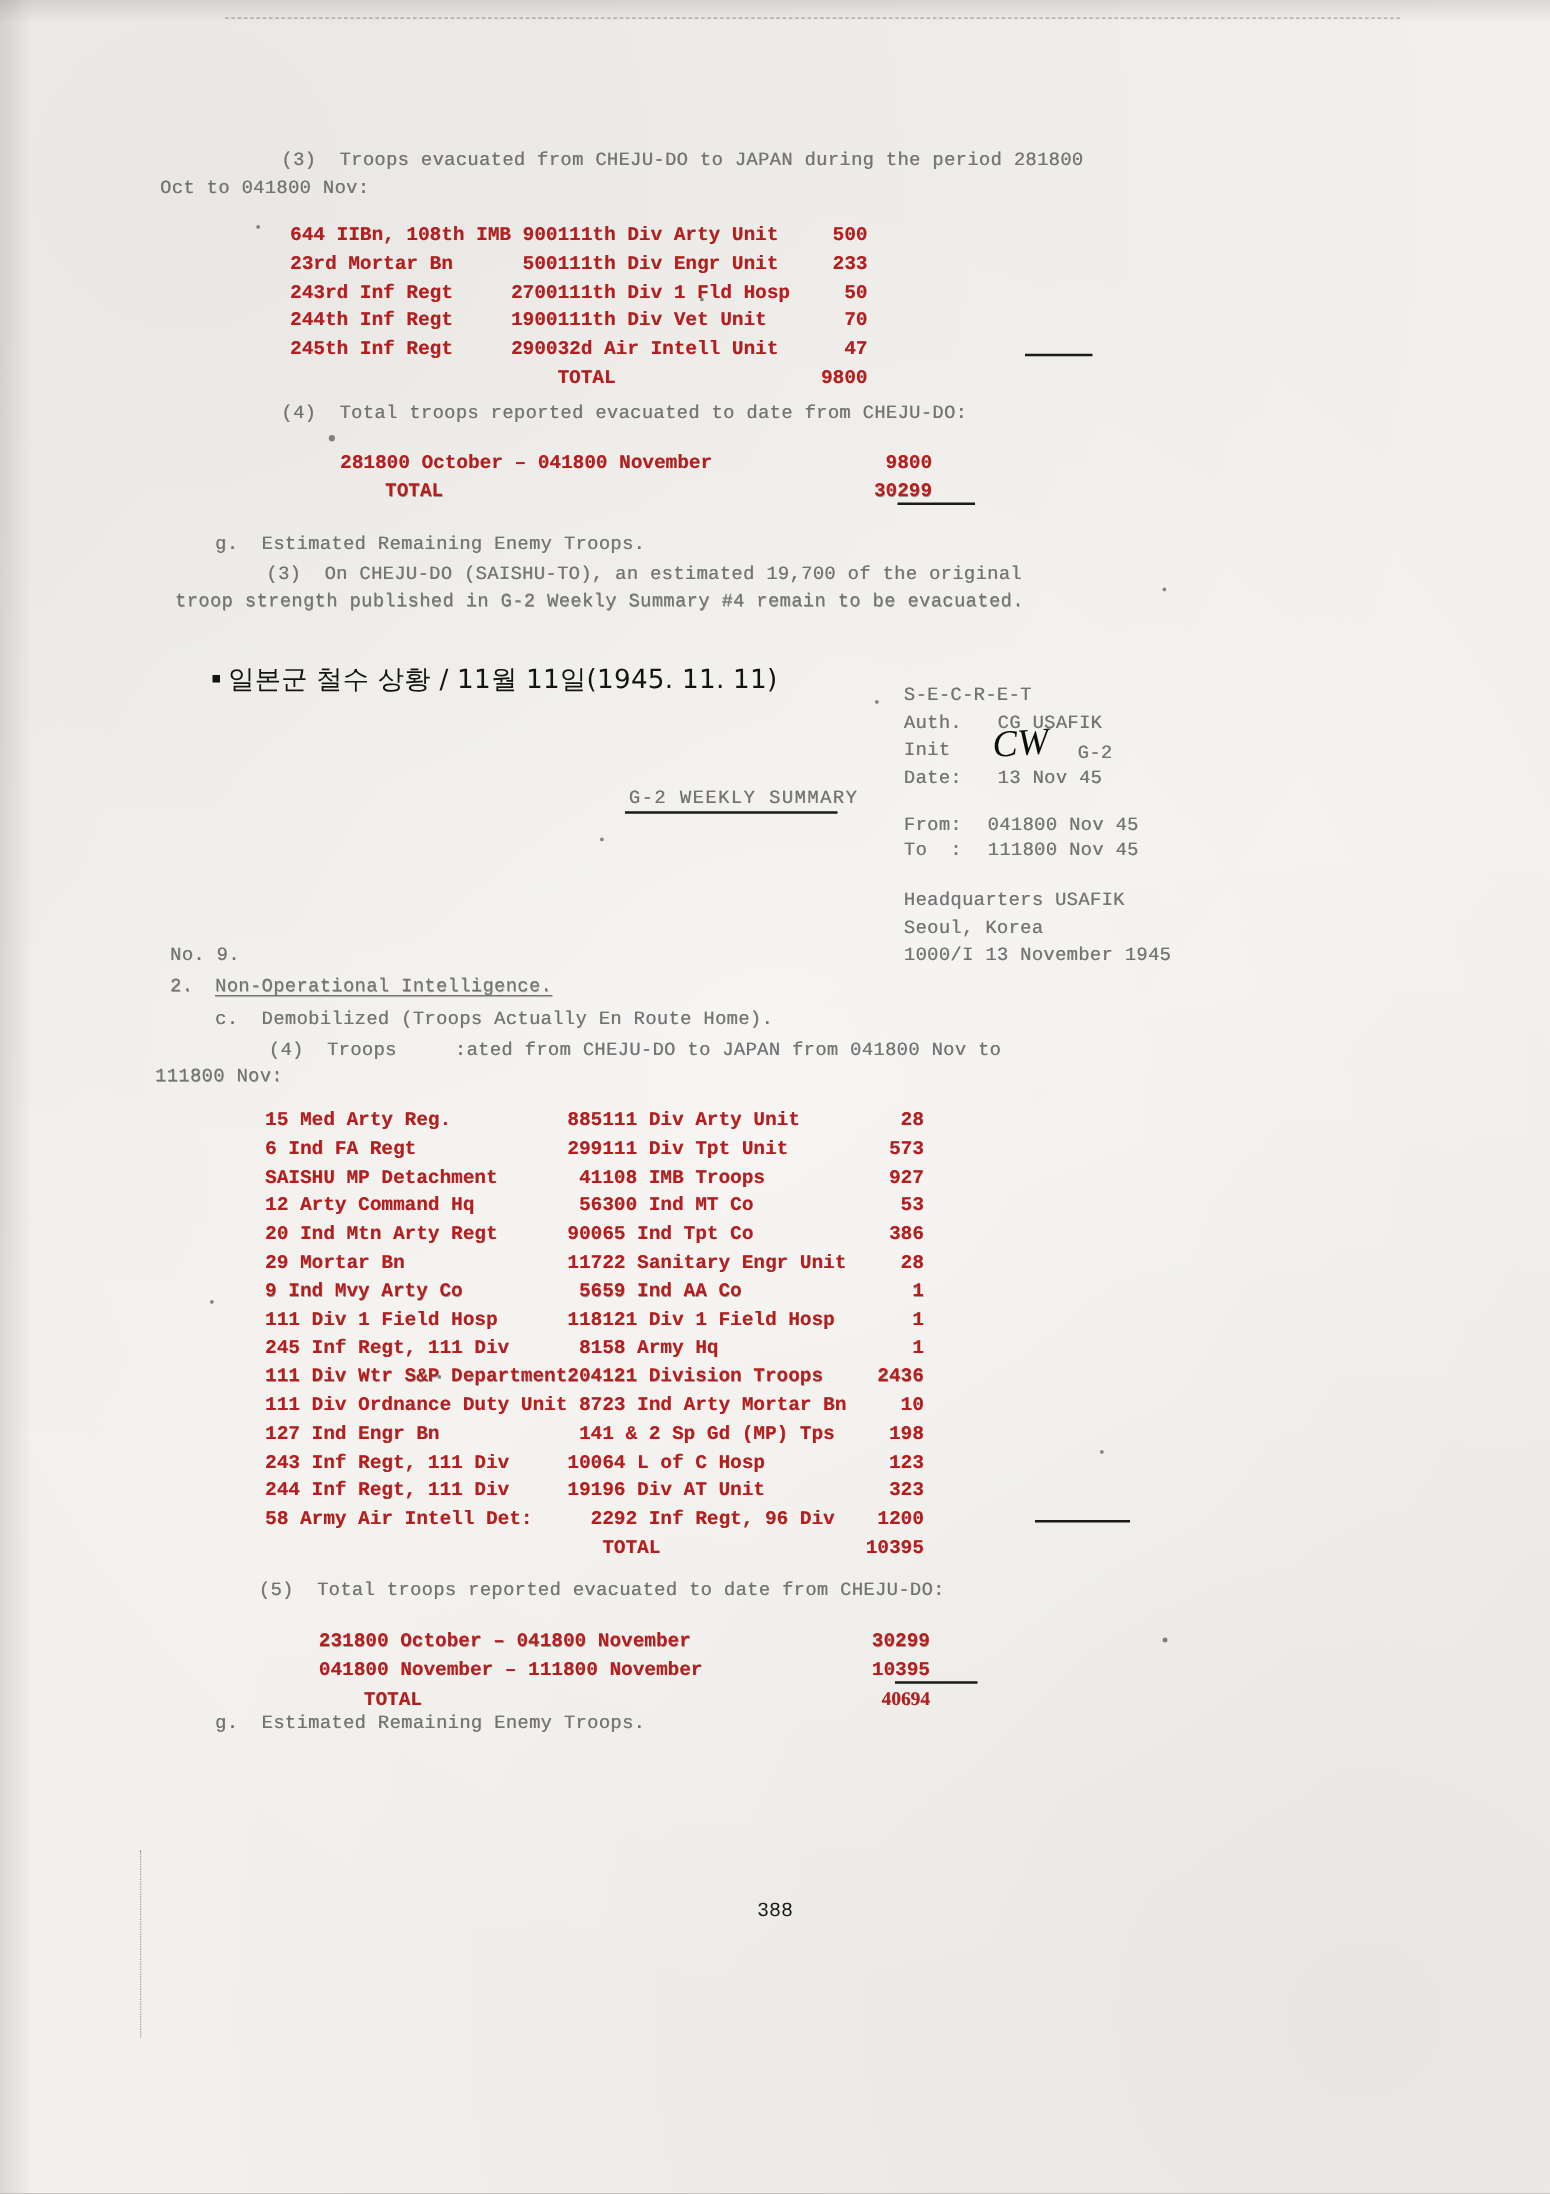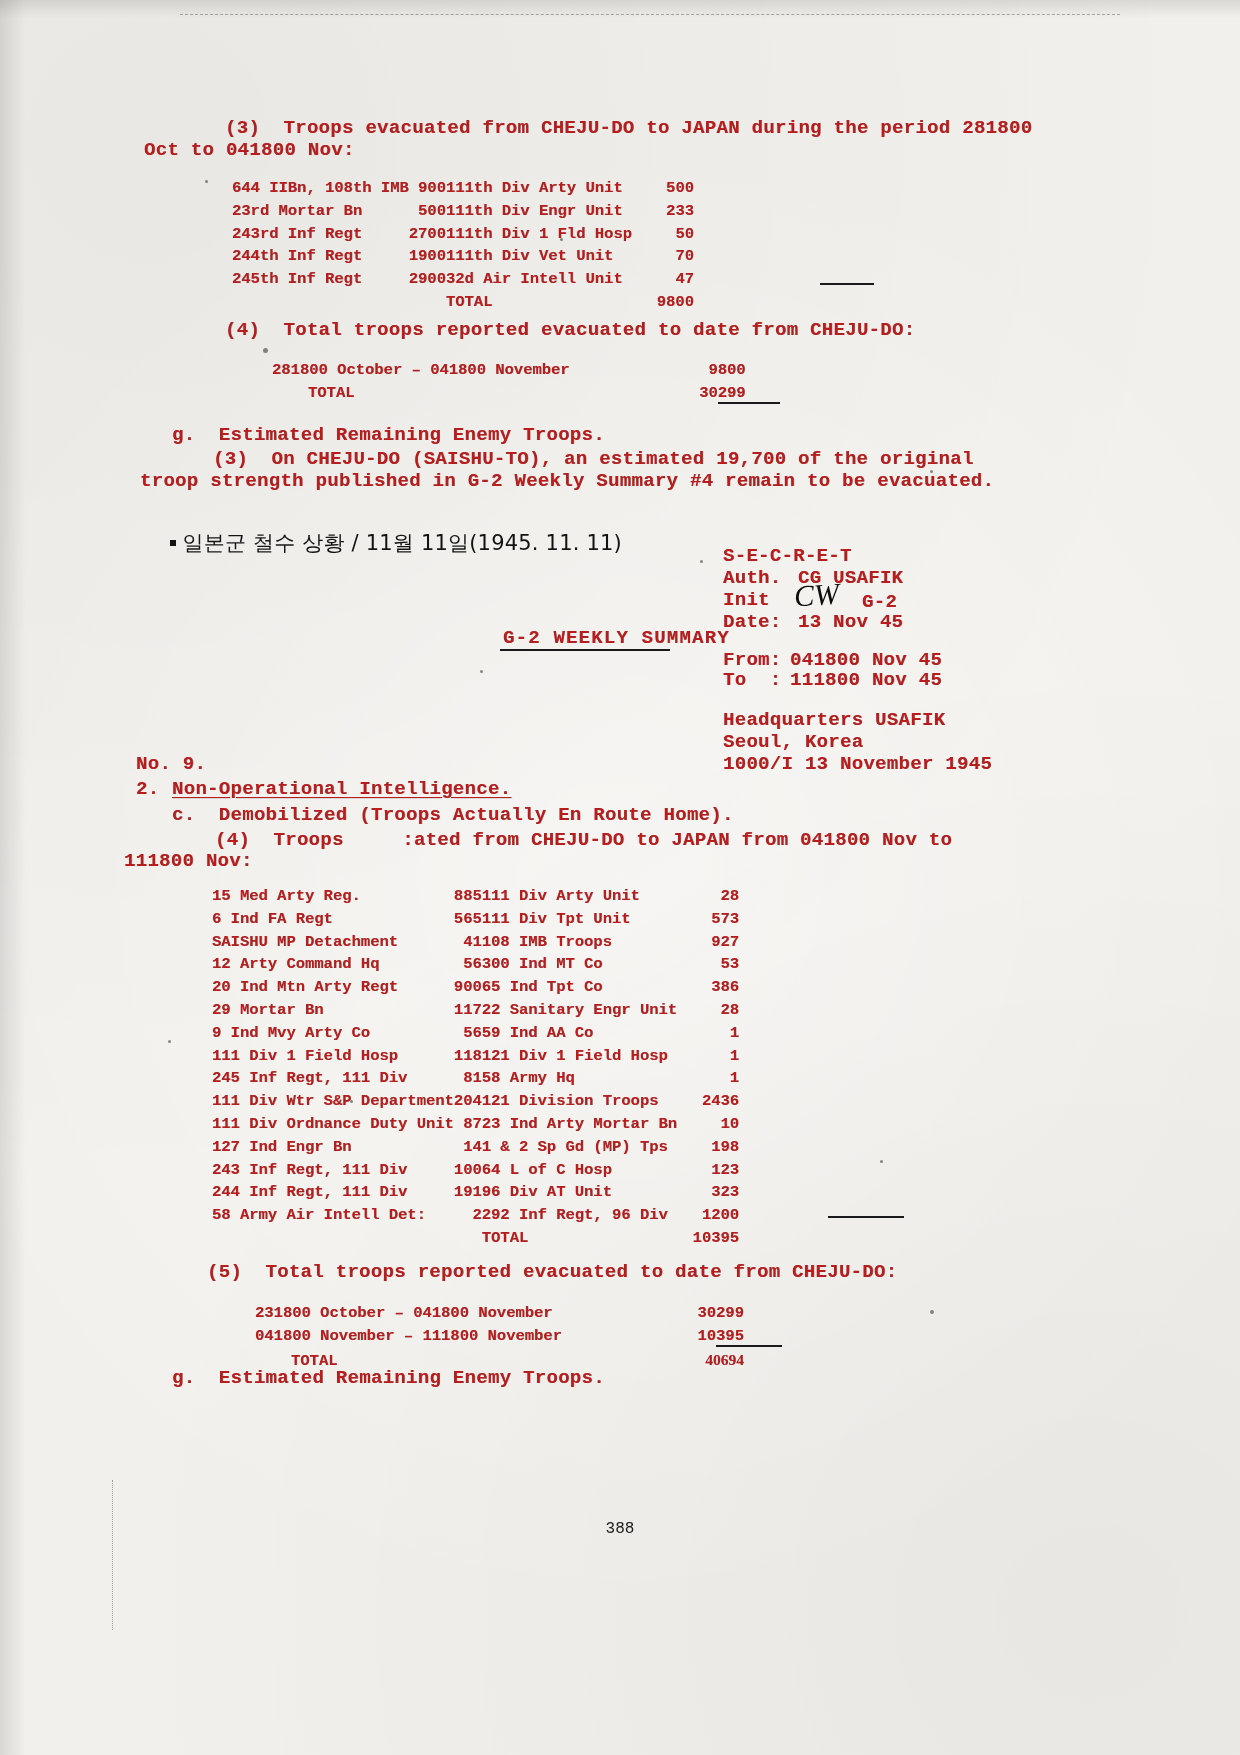--- a/index.html
+++ b/index.html
@@ -48,25 +48,25 @@
   .vrule {
     position: absolute;
     left: 112px; top: 1480px;
     width: 1px; height: 150px;
     border-left: 1px dotted rgba(0,0,0,0.35);
   }
 
   .typed {
     position: absolute;
     font-family: "Liberation Mono", "DejaVu Sans Mono", monospace;
-    font-weight: bold;
-    font-size: 19px;
+    font-weight: normal;
+    font-size: 15px;
     letter-spacing: 0.3px;
     white-space: pre;
-    color: #b91c1c;
+    color: #737373;
     text-shadow: 0.4px 0.3px 0 rgba(0,0,0,0.35);
   }
   .line { line-height: 21.5px; }
 
   .tbl {
     position: absolute;
     border-collapse: collapse;
     font-family: "Liberation Mono", "DejaVu Sans Mono", monospace;
     font-weight: bold;
     font-size: 15.5px;
@@ -144,21 +144,21 @@
 
 <div class="page">
 
   <div class="grain"></div>
   <div class="edge-left"></div>
   <div class="edge-top"></div>
   <div class="dashline"></div>
   <div class="vrule"></div>
 
   <div class="typed line" style="left:225px; top:118px;">(3)  Troops evacuated from CHEJU-DO to JAPAN during the period 281800</div>
-  <div class="typed line" style="left:144px; top:140px;">Oct to 041800 Nov:</div>
+  <div class="typed line" style="left:128px; top:140px;">Oct to 041800 Nov:</div>
 
   <table class="tbl" style="left:232px; top:178px;">
     <tbody>
       <tr>
         <td class="c-name">644 IIBn, 108th IMB</td>
         <td class="c-num">900</td>
         <td class="c-name2">111th Div Arty Unit</td>
         <td class="c-num2">500</td>
       </tr>
       <tr>
@@ -252,21 +252,21 @@
   <table class="tbl" style="left:212px; top:886px;">
     <tbody>
       <tr>
         <td class="c-name">15 Med Arty Reg.</td>
         <td class="c-num">885</td>
         <td class="c-name2">111 Div Arty Unit</td>
         <td class="c-num2">28</td>
       </tr>
       <tr>
         <td class="c-name">6 Ind FA Regt</td>
-        <td class="c-num">565</td>
+        <td class="c-num">299</td>
         <td class="c-name2">111 Div Tpt Unit</td>
         <td class="c-num2">573</td>
       </tr>
       <tr>
         <td class="c-name">SAISHU MP Detachment</td>
         <td class="c-num">41</td>
         <td class="c-name2">108 IMB Troops</td>
         <td class="c-num2">927</td>
       </tr>
       <tr>

